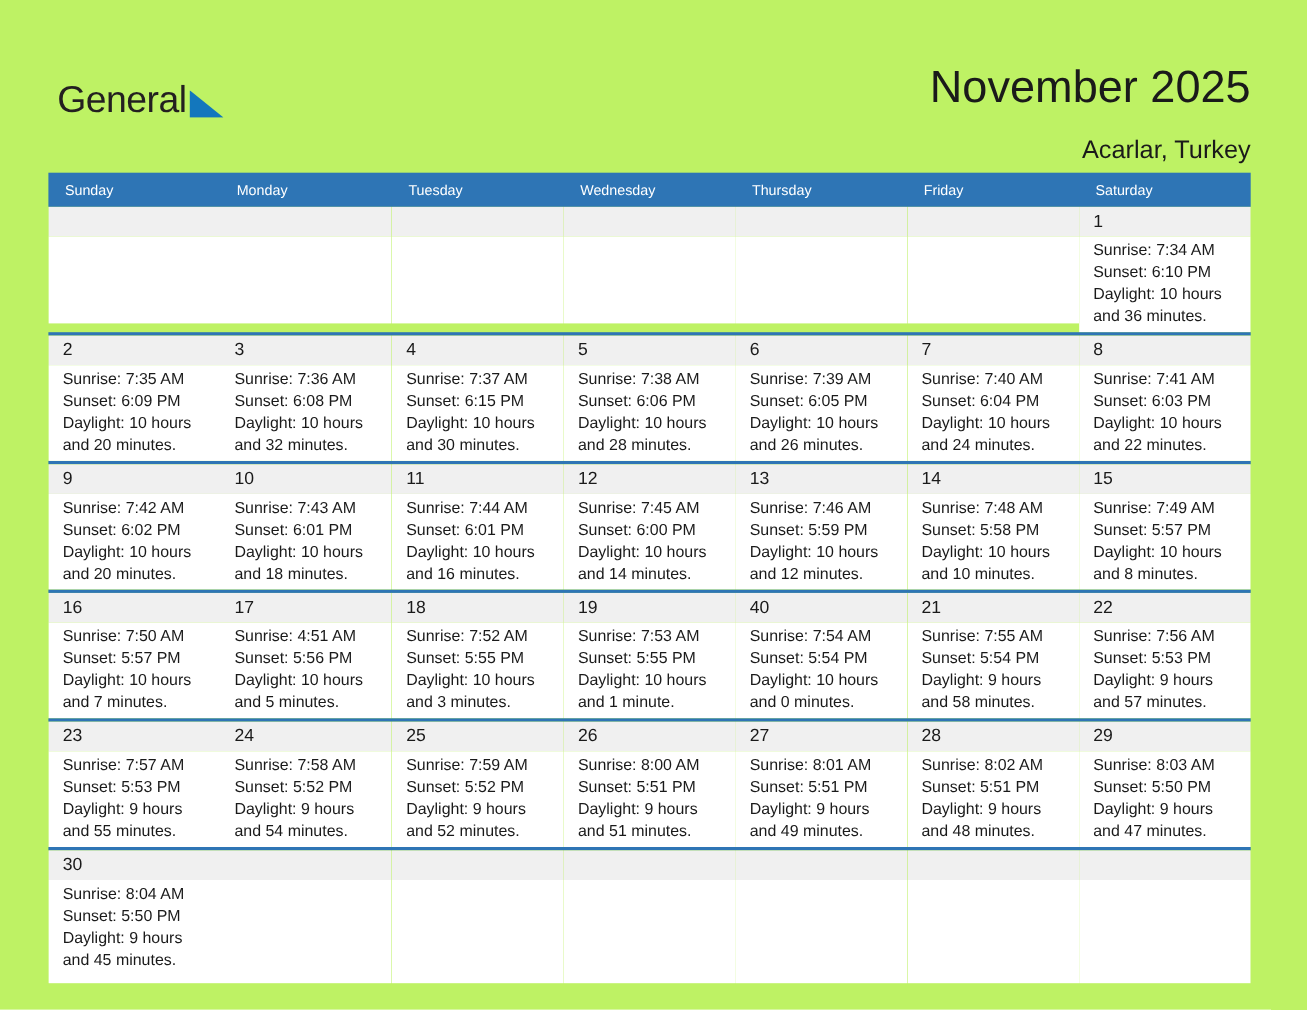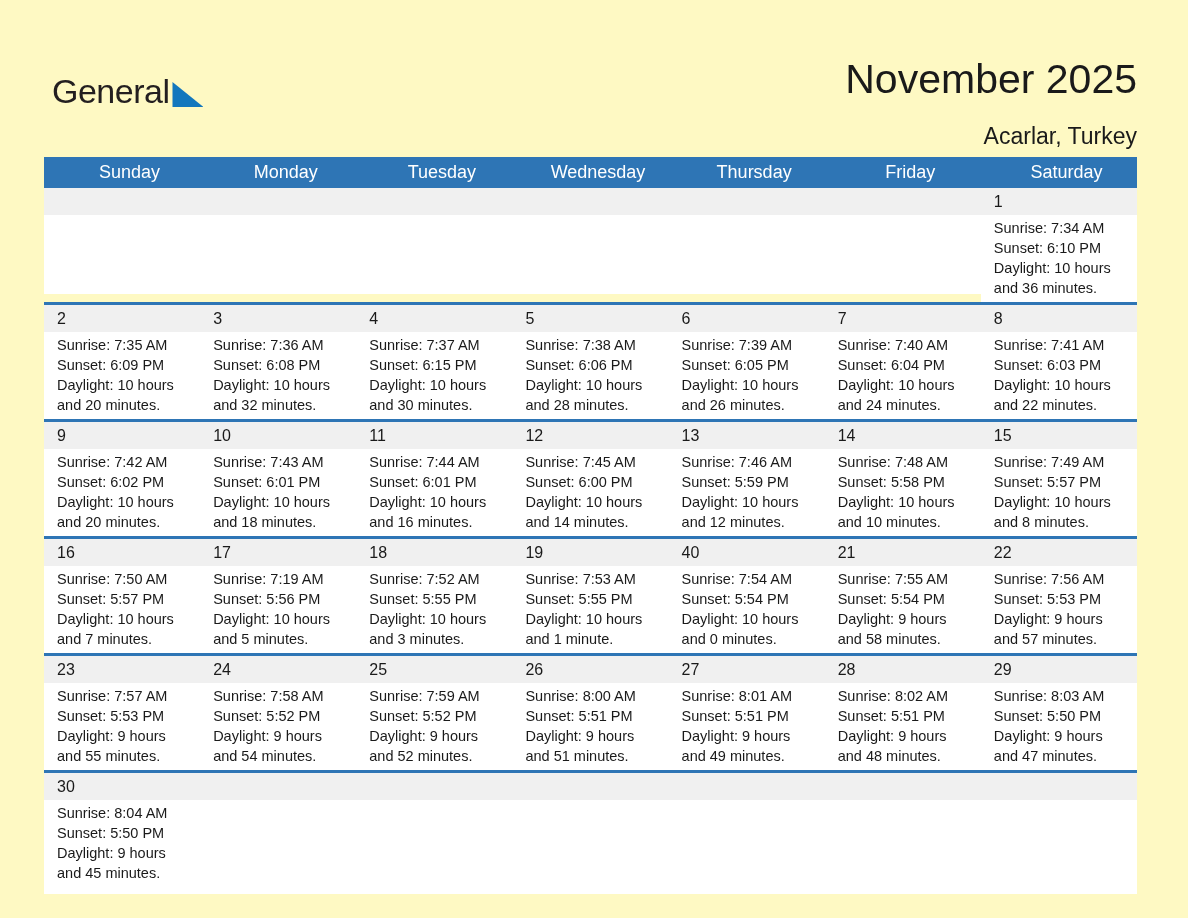--- a/index.html
+++ b/index.html
@@ -4,39 +4,39 @@
 <style>
   :root{
     --accent:#2E75B5;
     --band:#F0F0F0;
     --logo-blue:#1377BD;
     --ink:#1a1a1a;
   }
   *{box-sizing:border-box;margin:0;padding:0;}
   html,body{background:#ffffff;}
   body{font-family:"Liberation Sans", sans-serif;color:var(--ink);}
-  .page{position:relative;width:1188px;height:918px;background:#fef9c3;overflow:hidden;}
+  .page{position:relative;width:1188px;height:918px;background:#bef264;overflow:hidden;}
 
   
   .logo{position:absolute;left:52px;top:74px;display:inline-block;line-height:1;}
   .logo-line1{display:flex;align-items:flex-end;}
   .logo-general{font-size:34px;color:#231f20;letter-spacing:-0.5px;}
   .logo-triangle{display:inline-block;width:31px;height:25px;margin-left:3px;margin-bottom:1px;
     background:var(--logo-blue);clip-path:polygon(0 0,100% 100%,0 100%);}
   .logo-blue-text{font-size:34px;color:var(--logo-blue);text-align:right;margin-top:-4px;letter-spacing:-0.5px;}
 
   
   .title-block{position:absolute;right:51px;top:56px;text-align:right;}
   .month-title{font-size:41px;font-weight:400;color:#1a1a1a;line-height:1.15;}
   .location-subtitle{font-size:23px;font-weight:400;color:#1a1a1a;margin-top:20px;}
 
   
   .calendar{position:absolute;left:44px;top:157px;width:1093px;}
   .header-row{display:flex;background:var(--accent);height:31px;align-items:center;}
-  .header-cell{flex:1 1 0;color:#ffffff;font-size:18px;padding-left:15px;overflow:hidden;white-space:nowrap;text-align:center;}
+  .header-cell{flex:1 1 0;color:#ffffff;font-size:13px;padding-left:15px;overflow:hidden;white-space:nowrap;}
   .week-row{display:flex;border-top:3px solid var(--accent);}
   .week-row.first{border-top:none;}
   .cell{flex:1 1 0;display:flex;flex-direction:column;overflow:hidden;}
   .day-band{height:27px;background:var(--band);font-size:16px;color:#1a1a1a;
     display:flex;align-items:center;padding-left:13px;}
   .cell-body{background:#ffffff;min-height:79px;padding:3px 4px 4px 13px;
     font-size:14.5px;line-height:20px;color:#1a1a1a;}
   .week-row.last .cell-body{min-height:94px;}
 </style>
 </head>
@@ -238,21 +238,21 @@
             <div class="cell-body">
               <div>Sunrise: 7:50 AM</div>
               <div>Sunset: 5:57 PM</div>
               <div>Daylight: 10 hours</div>
               <div>and 7 minutes.</div>
             </div>
           </div>
           <div class="cell">
             <div class="day-band">17</div>
             <div class="cell-body">
-              <div>Sunrise: 7:19 AM</div>
+              <div>Sunrise: 4:51 AM</div>
               <div>Sunset: 5:56 PM</div>
               <div>Daylight: 10 hours</div>
               <div>and 5 minutes.</div>
             </div>
           </div>
           <div class="cell">
             <div class="day-band">18</div>
             <div class="cell-body">
               <div>Sunrise: 7:52 AM</div>
               <div>Sunset: 5:55 PM</div>

